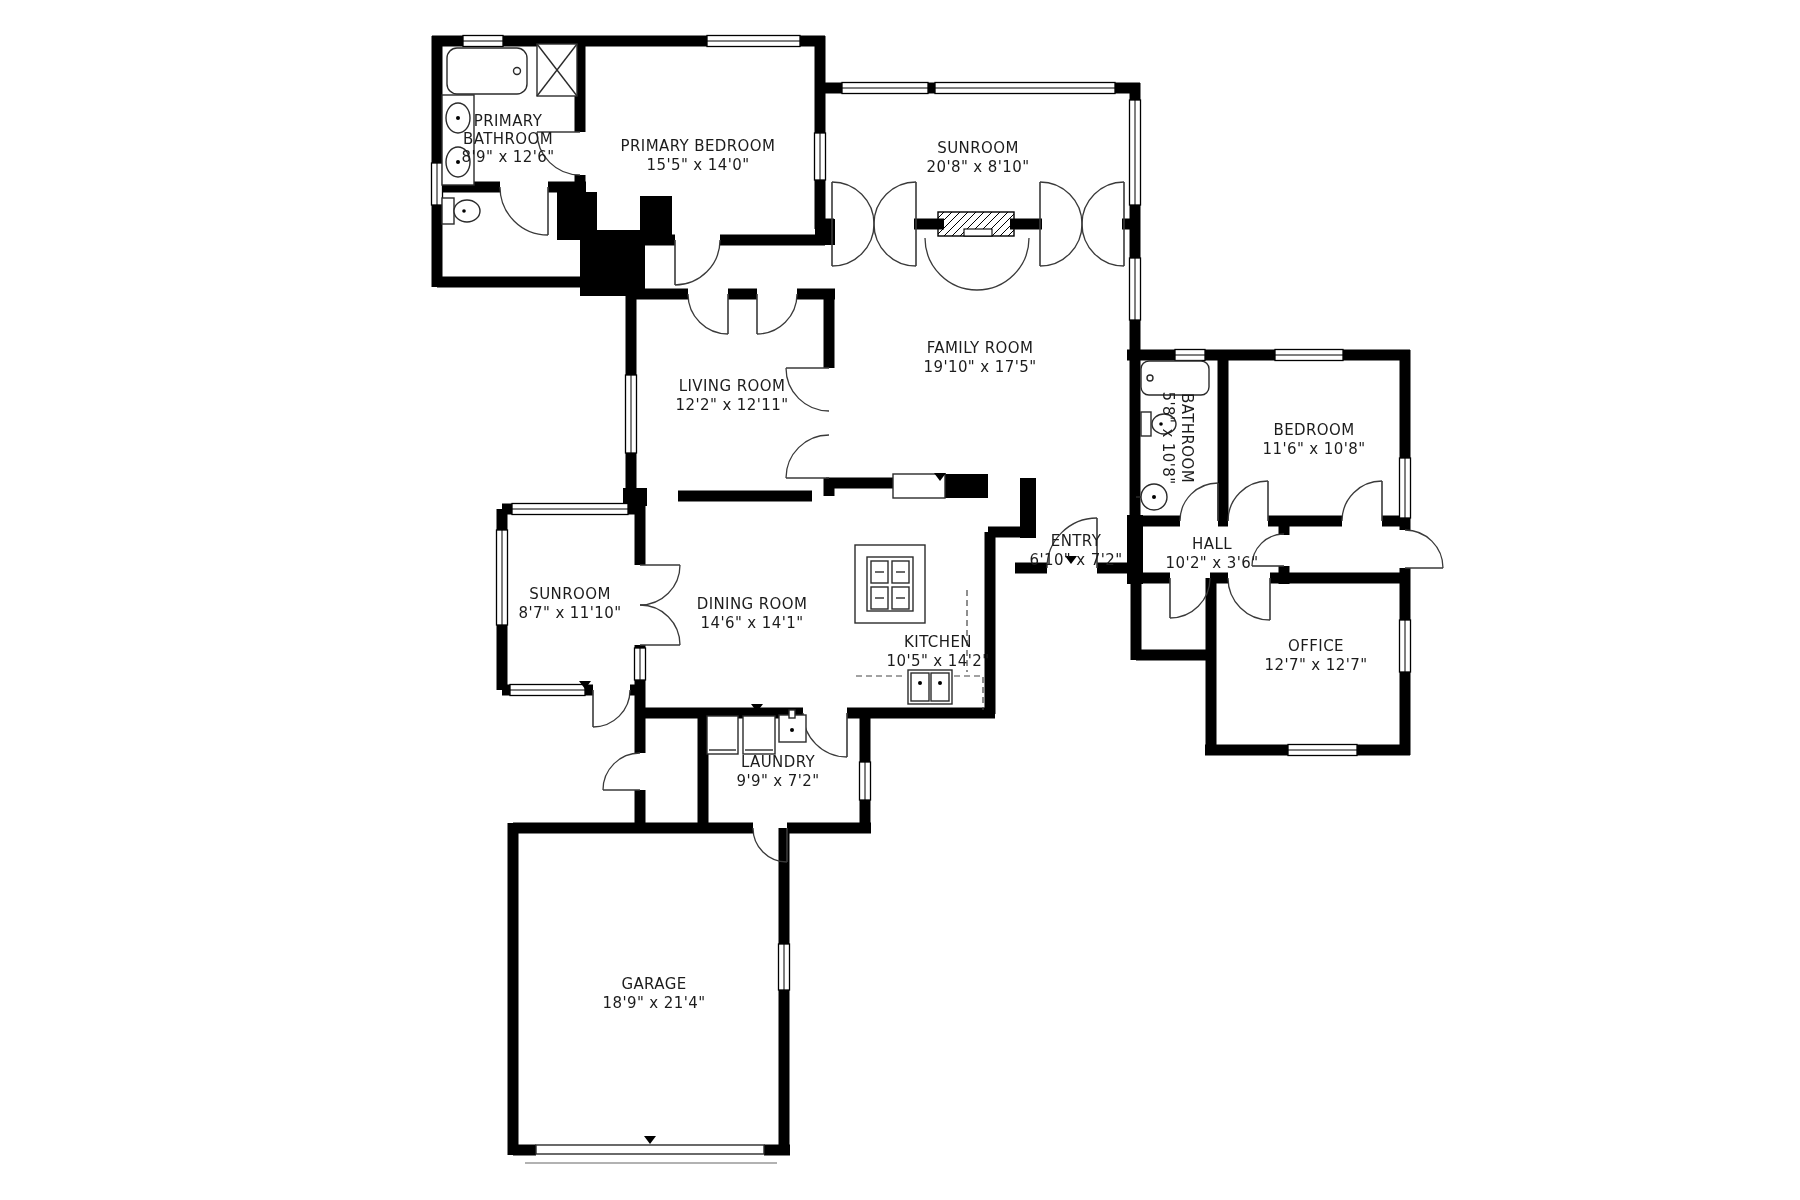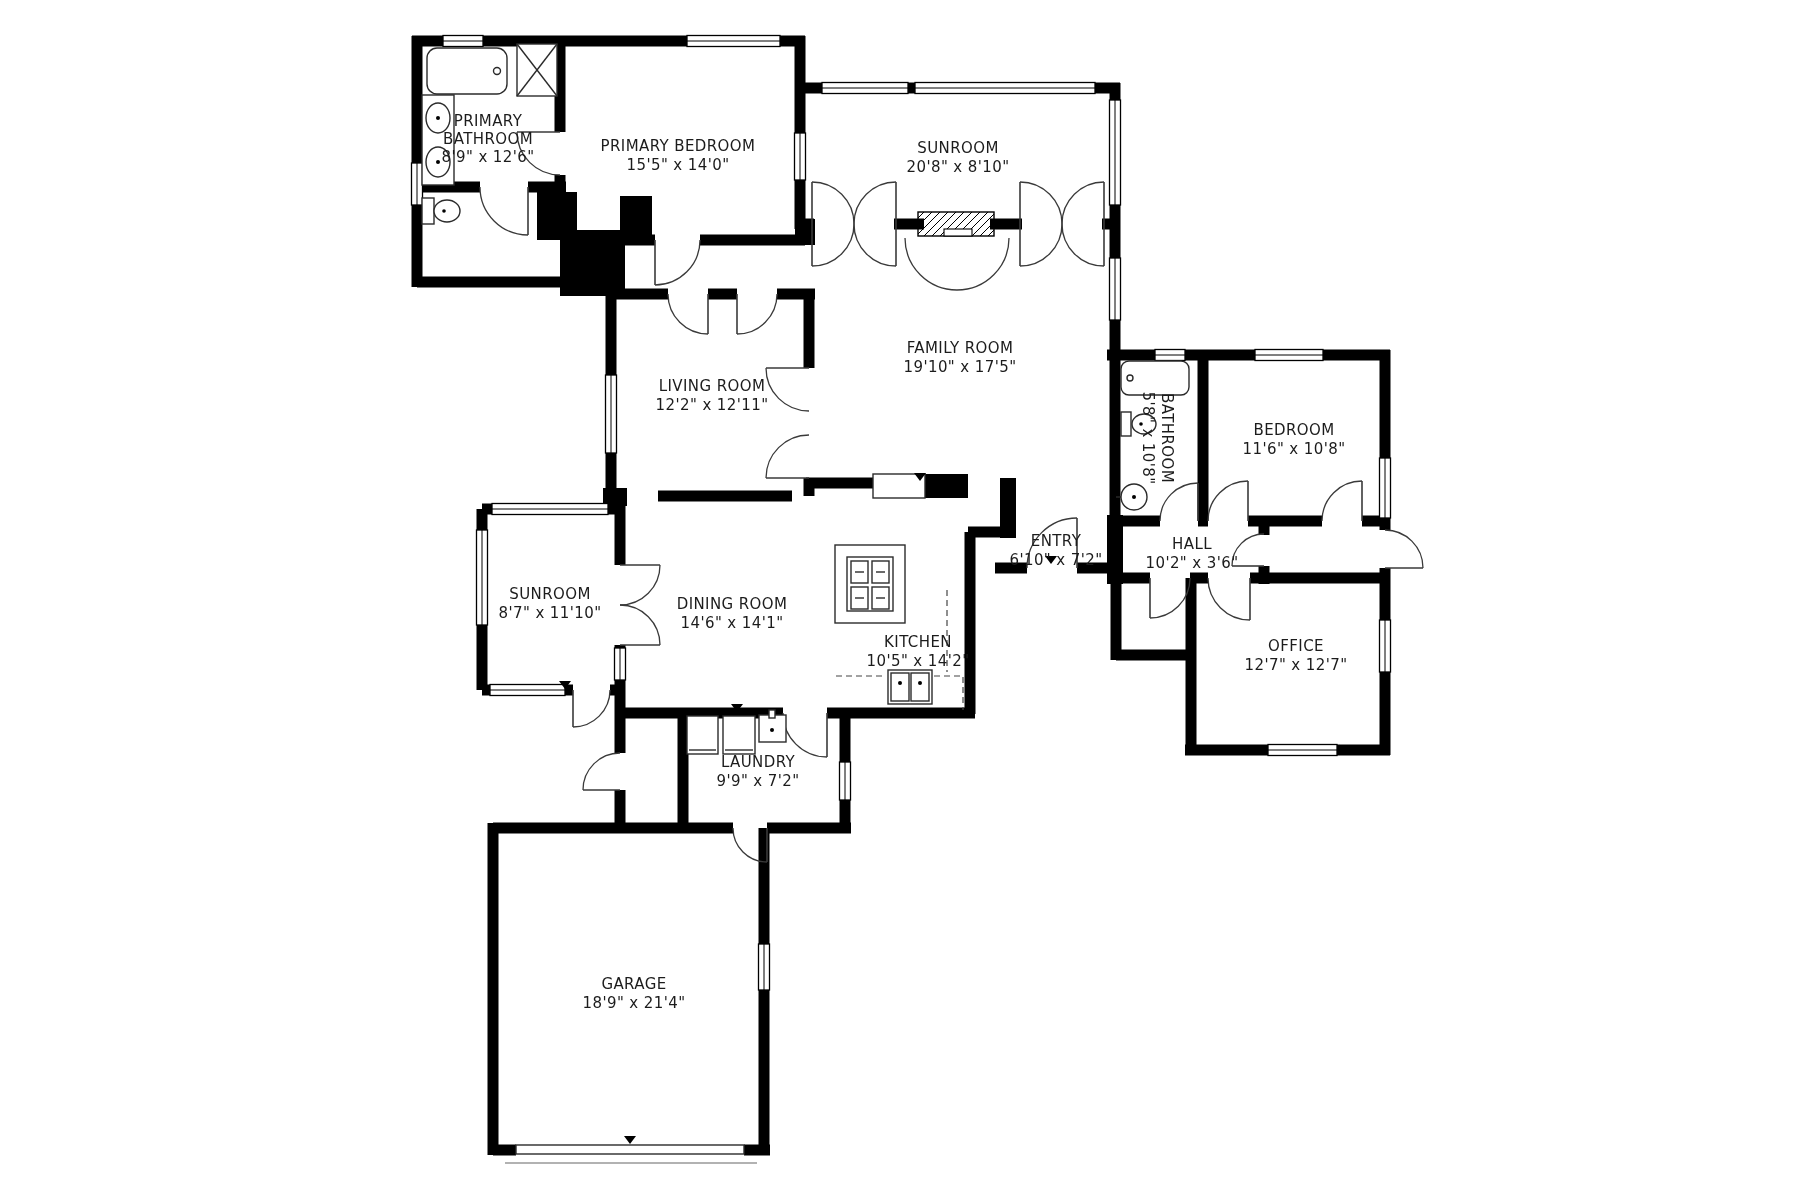--- a/index.html
+++ b/index.html
@@ -1,16 +1,16 @@
 <!DOCTYPE html>
 <html><head>
 <meta charset="utf-8">
 <style>
   html,body{margin:0;padding:0;background:#ffffff;}
-  .page{width:1672px;height:1200px;background:#fff;position:relative;overflow:hidden;}
+  .page{width:1672px;height:1200px;background:#fff;position:relative;overflow:hidden;margin-left:20px;}
   svg{display:block;}
   svg text{font-family:"DejaVu Sans","Liberation Sans",sans-serif;font-size:15px;fill:#1c1c1c;letter-spacing:.4px;}
   .wall{stroke:#000;stroke-width:11;fill:none;}
   .thin{stroke:#2b2b2b;stroke-width:1.4;fill:none;}
   .fix{stroke:#2b2b2b;stroke-width:1.4;fill:#fff;}
   .arc{stroke:#3a3a3a;stroke-width:1.3;fill:none;}
   .leaf{stroke:#3a3a3a;stroke-width:1.6;fill:none;}
   .win{fill:#fff;stroke:#000;stroke-width:1.3;}
   .winline{stroke:#000;stroke-width:1;}
   .dash{stroke:#444;stroke-width:1.2;fill:none;stroke-dasharray:6 4;}

